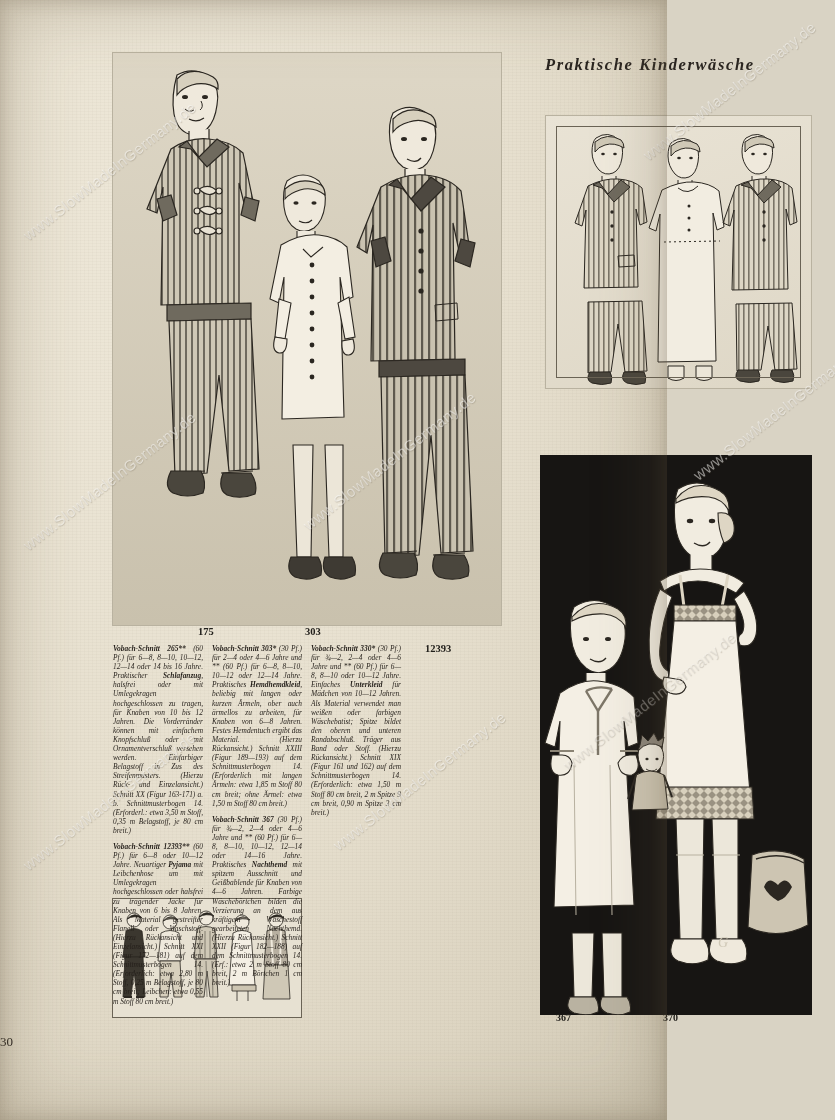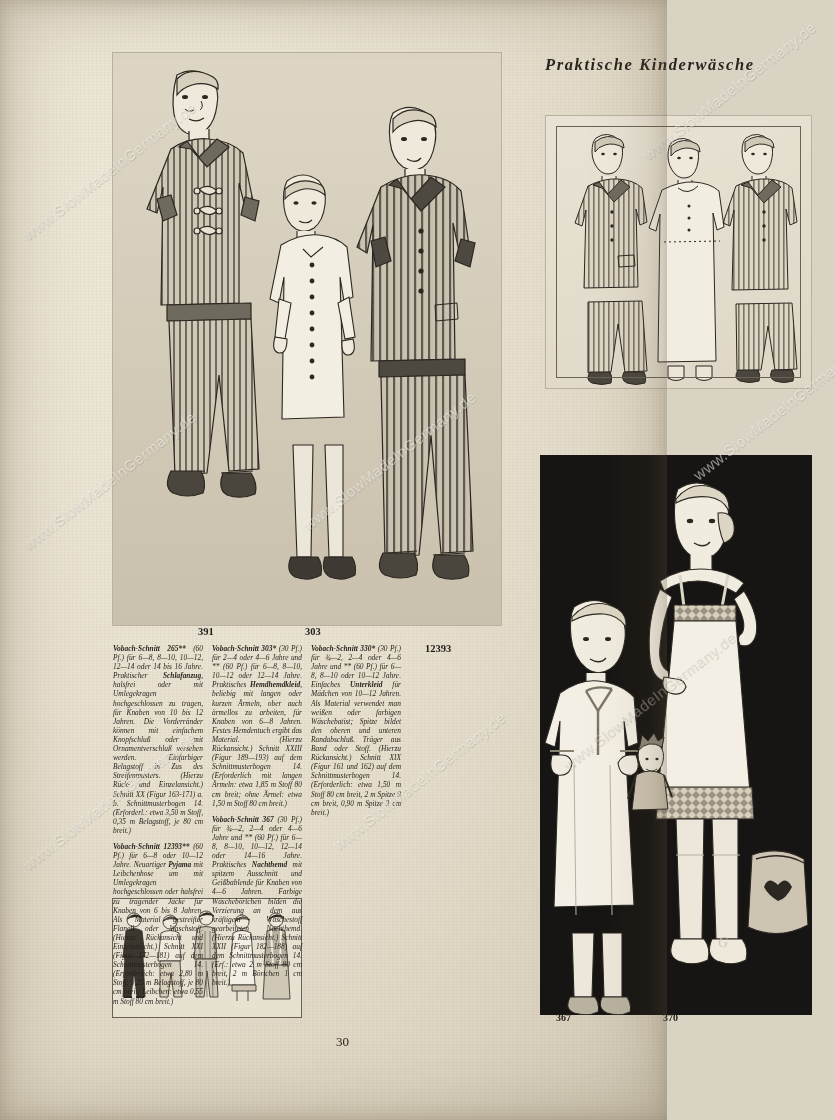--- a/index.html
+++ b/index.html
@@ -92,22 +92,22 @@
     -webkit-hyphens:auto;hyphens:auto;font-style:italic;
   }
   .col1{left:113px;top:644px;}
   .col2{left:212px;top:644px;}
   .col3{left:311px;top:644px;}
   .block{margin-bottom:7px;}
   .block b{font-weight:700;}
   .sc{font-weight:700;}
 
   .pagenum{
-    position:absolute;left:0;right:0;top:1034px;text-align:center;
-    font-size:13px;color:#2a2520;font-family:"Liberation Serif",serif;margin-left:18px;
+    position:absolute;left:0;right:0;top:1034px;text-align:left;
+    font-size:13px;color:#2a2520;font-family:"Liberation Serif",serif;
   }
 
   
   .wm{
     position:absolute;
     color:rgba(255,255,255,0.50);
     font-family:"Liberation Sans",sans-serif;
     font-size:15px;
     letter-spacing:.6px;
     transform:rotate(-38deg);
@@ -253,21 +253,21 @@
         <path d="M266 308 l86 -2 l0 16 l-86 2z" fill="#4d4840" stroke="#2b2721"></path>
 
         <path d="M268 324 l84 -2 l8 176 l-32 2 l-10 -118 l-12 120 l-34 2z" fill="url(#stripes2)"></path>
         <path d="M274 500 l30 -2 M320 502 l32 -2"></path>
         <path d="M270 500 q-8 16 2 22 q15 6 31 0 q4 -10 -2 -22z" fill="#4a463d"></path>
         <path d="M322 502 q-6 16 4 22 q15 5 29 -1 q3 -10 -4 -21z" fill="#4a463d"></path>
       </g>
     </svg>
   </div>
 
-  <div class="figcap cap265">391</div>
+  <div class="figcap cap265">175</div>
   <div class="figcap cap303">303</div>
   <div class="figcap cap12393">12393</div>
 
   <div class="panel-small">
     <div class="inner-frame"></div>
     <svg width="265" height="272" viewBox="0 0 265 272">
       <defs>
         <pattern id="s3" width="5" height="5" patternUnits="userSpaceOnUse">
           <rect width="5" height="5" fill="#ddd6c5"></rect>
           <rect width="1.6" height="5" fill="#7a7467"></rect>

